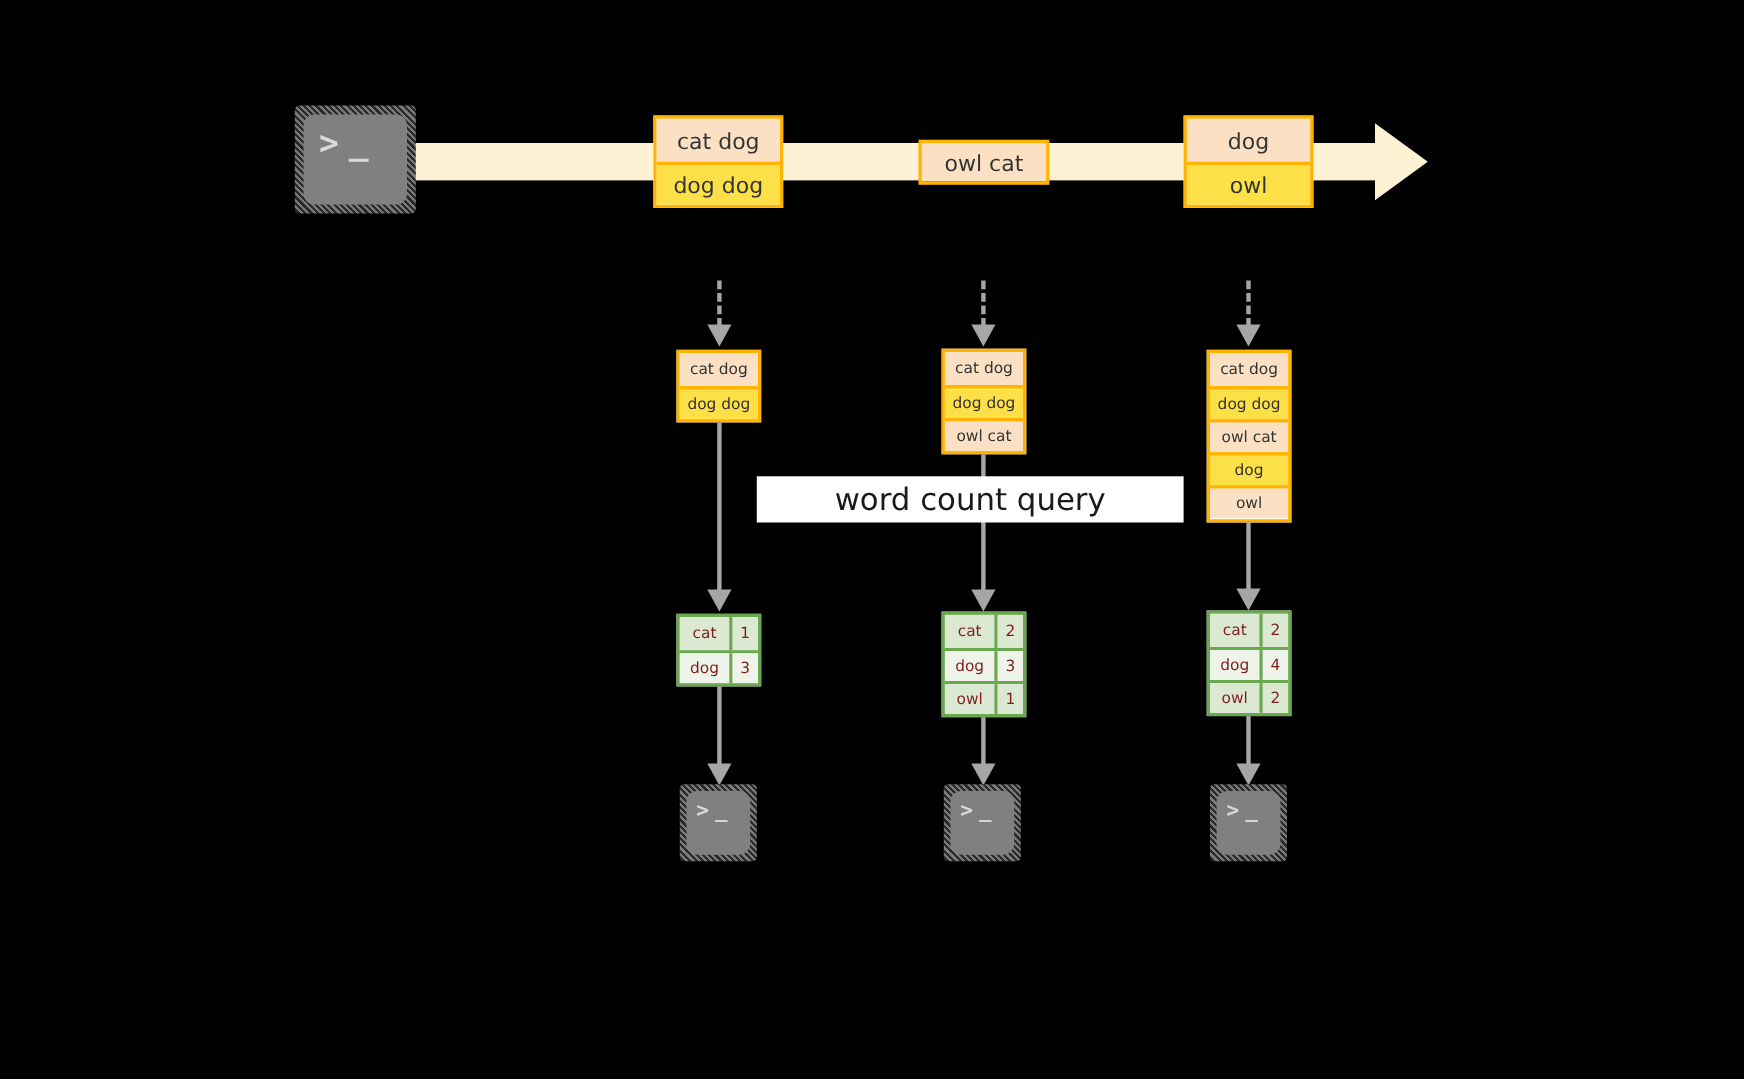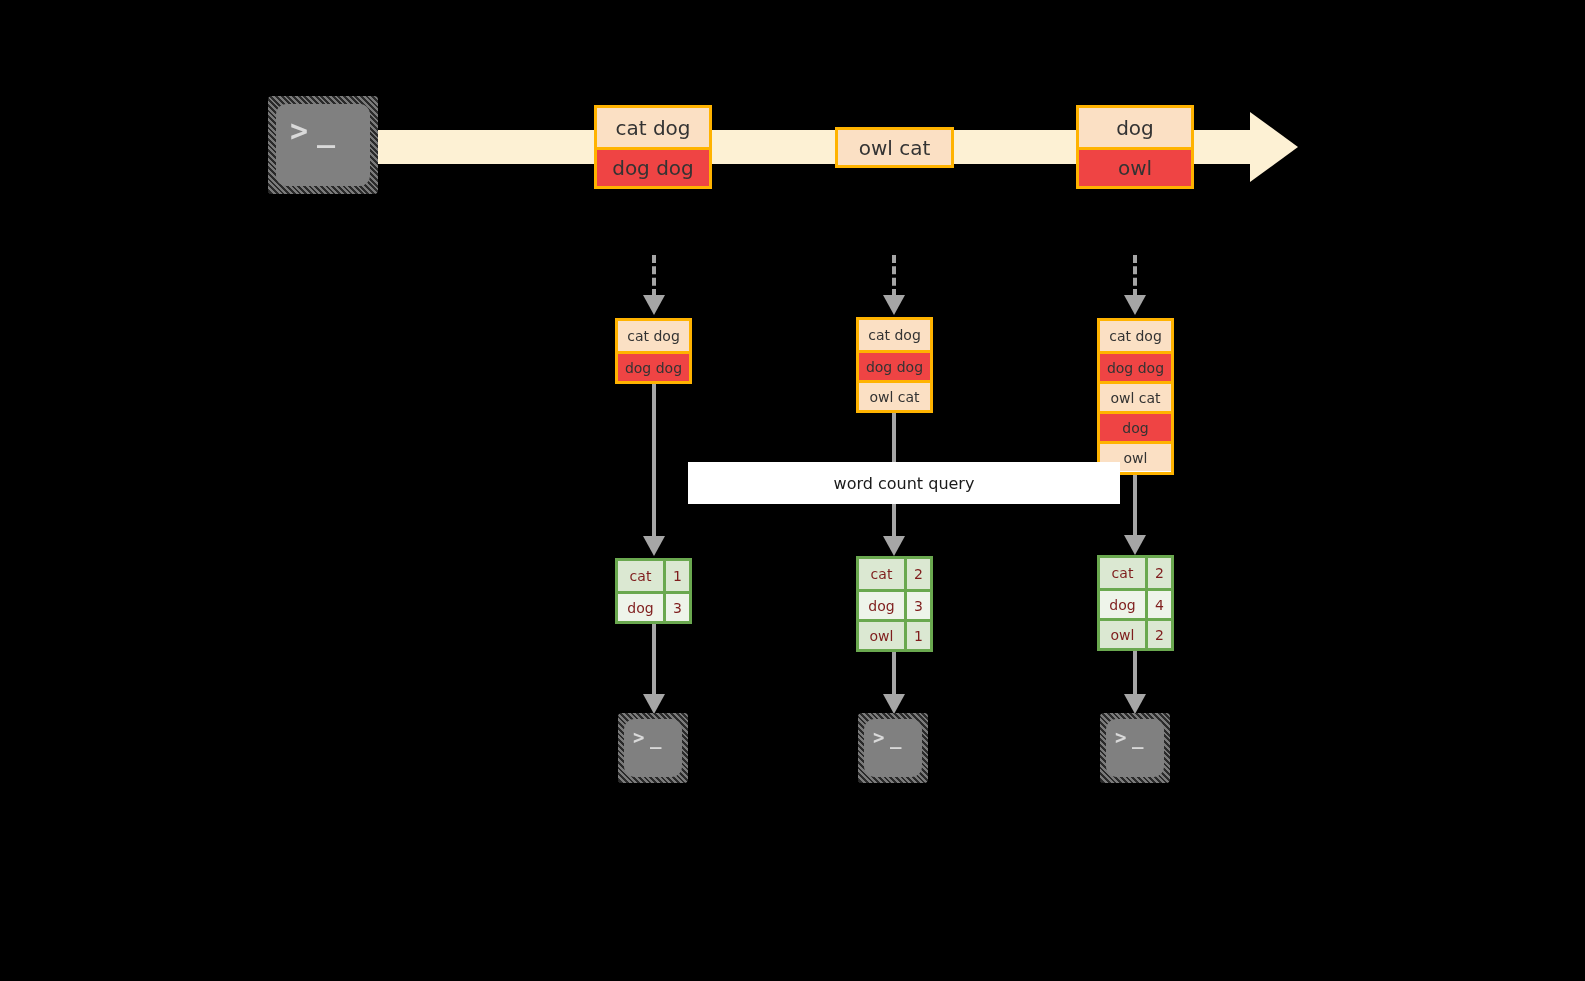--- a/index.html
+++ b/index.html
@@ -70,21 +70,21 @@
   }
   .msgrow {
     box-sizing: border-box;
     display: flex;
     align-items: center;
     justify-content: center;
     color: #333333;
     white-space: nowrap;
   }
   .msgrow.shade-a { background: #fbe0c4; }
-  .msgrow.shade-b { background: #ef4444; }
+  .msgrow.shade-b { background: #fde047; }
   .msgrow + .msgrow { border-top: 3px solid #ffb300; }
 
   
   .restable {
     position: absolute;
     box-sizing: border-box;
     border: 3px solid #6aa84f;
     background: #ffffff;
   }
   .resrow {
@@ -290,15 +290,15 @@
     <div class="head" style="top:43px;"></div>
   </div>
 
   <div class="term" style="left:1100px; top:713px; width:70px; height:70px; padding:6px;">
     <div class="term-inner">
       <span class="term-glyph term-chevron" style="left:9px; top:9px; font-size:19px;">&gt;</span>
       <span class="term-glyph term-underscore" style="left:26px; top:9px; font-size:19px;">_</span>
     </div>
   </div>
 
-  <div class="query-label" style="left:688px; top:462px; width:432px; height:42px; font-size:16px;">word count query</div>
+  <div class="query-label" style="left:688px; top:433px; width:388px; height:42px; font-size:28px;">word count query</div>
 
 </div>
 
 </body></html>

